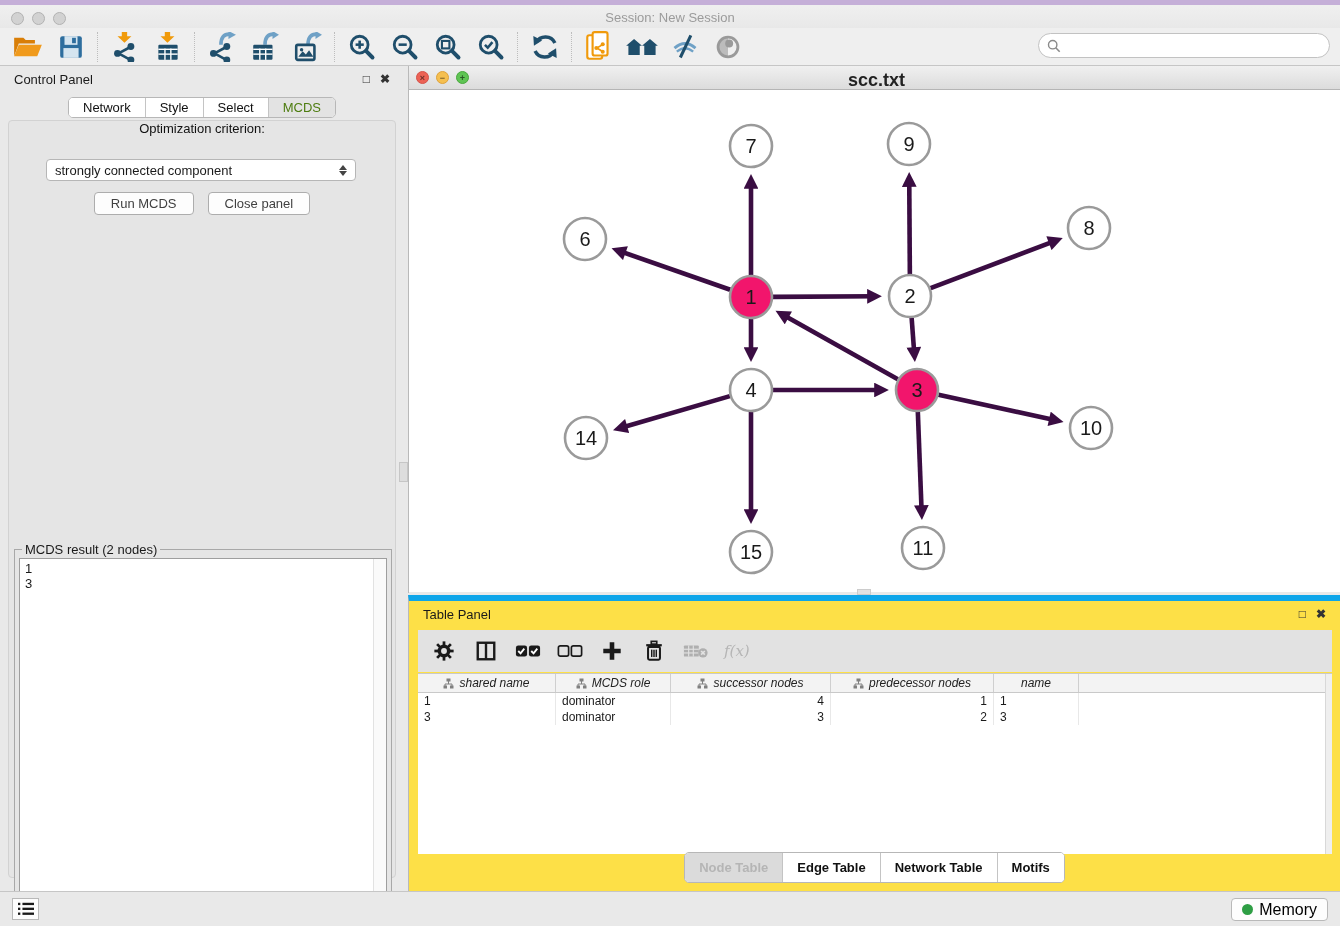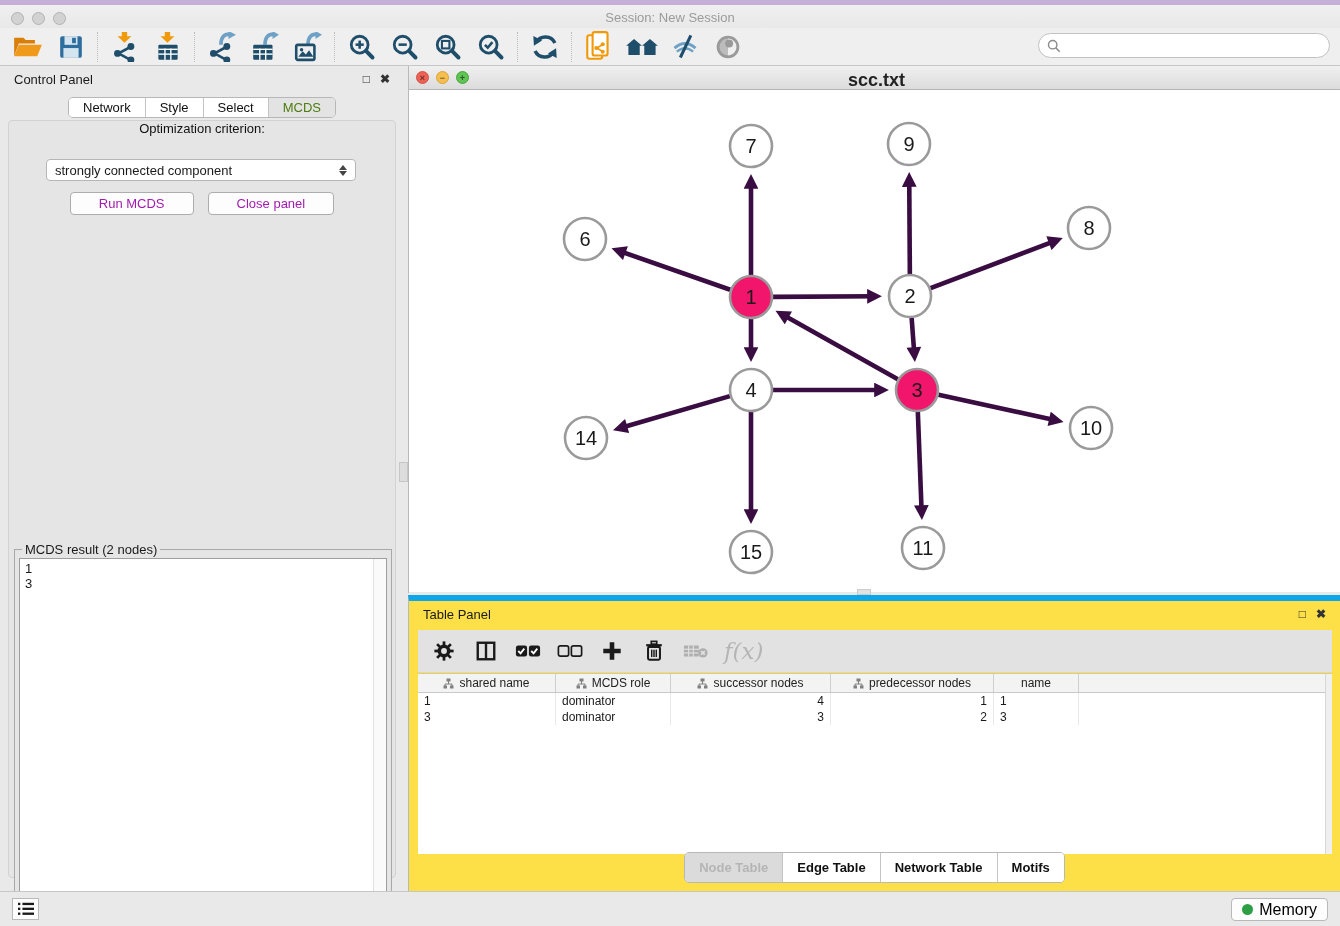--- a/index.html
+++ b/index.html
@@ -45,21 +45,21 @@
   .dropdown { position:absolute; left:37px; top:38px; width:310px; height:22px; background:#fff;
     border:1px solid #B6B6B6; border-radius:4px; display:flex; align-items:center; padding:0 8px;
     font-size:13px; cursor:pointer; }
   .dropdown .dd-text { flex:1; }
   .dd-arrows { display:flex; flex-direction:column; gap:1px; align-items:center; }
   .dd-arrows i { width:0; height:0; border-left:4px solid transparent; border-right:4px solid transparent; display:block; }
   .dd-arrows i.up { border-bottom:5px solid #444; }
   .dd-arrows i.down { border-top:5px solid #444; }
   .btn-row { position:absolute; top:71px; left:0; width:100%; display:flex; justify-content:center; gap:14px; }
   .pbtn { font-size:13px; font-family:"Liberation Sans",sans-serif; background:#FDFDFD; border:1px solid #ADADAD;
-    border-radius:4px; padding:3px 28px; cursor:pointer; color:#a21caf; }
+    border-radius:4px; padding:3px 16px; cursor:pointer; color:#404040; }
   .result-group { position:absolute; left:5px; top:428px; width:378px; height:382px;
     border:1px solid #A8A8A8; background:#E5E5E5; }
   .result-legend { position:absolute; top:-8px; left:7px; background:#E5E5E5; padding:0 3px; font-size:13px; }
   .result-box { position:absolute; left:4px; top:8px; width:368px; height:368px; background:#fff;
     border:1px solid #9E9E9E; font-size:13px; padding:2px 5px; overflow:hidden; }
   .result-box .scrolltrack { position:absolute; right:0; top:0; width:13px; height:100%;
     background:#FAFAFA; border-left:1px solid #E2E2E2; }
   .vsplit-grip { position:absolute; left:399px; top:462px; width:9px; height:20px; background:#DDD; border:1px solid #C6C6C6; }
   
   .network-window { position:absolute; left:408px; top:66px; width:932px; height:527px;
@@ -75,24 +75,24 @@
   .net-title { position:absolute; top:4px; left:2px; width:100%; text-align:center; font-size:18px; color:#222;font-weight:bold; }
   .net-canvas { position:relative; width:100%; height:502px; background:#fff; }
   .canvas-grip { position:absolute; left:448px; bottom:-3px; width:14px; height:6px; background:#E2E2E2; border:1px solid #CCC; }
   
   .table-panel { position:absolute; left:408px; top:595px; width:932px; height:296px; background:#fde047;
     border-left:1px solid #B9B9B9; border-top:6px solid #0ea5e9; }
   .tp-head { position:relative; height:28px; }
   .tp-toolbar { position:absolute; left:9px; top:29px; width:914px; height:42px; background:#E2E2E2;
     display:flex; align-items:center; padding-left:12px; gap:14px; }
   .tp-tbtn { width:28px; height:30px; display:flex; align-items:center; justify-content:center; background:none; border:none; cursor:pointer; }
-  .fx-label { font-family:"DejaVu Serif", serif; font-style:italic; font-size:23px; color:#B5B5B5; }
+  .fx-label { font-family:"DejaVu Serif", serif; font-style:italic; font-size:15px; color:#B5B5B5; }
   .grid-wrap { position:absolute; left:9px; top:72px; width:914px; height:181px; background:#fff;
     border-top:1px solid #C9C9C9; }
-  .grid-header { display:flex; height:19px; background:#F3F3F3; border-bottom:1px solid #C9C9C9; }
+  .grid-header { display:flex; height:19px; background:#F3F3F3; border-bottom:1px solid #C9C9C9;font-style:italic; }
   .gh-cell { display:flex; align-items:center; justify-content:center; gap:5px; font-size:12px; color:#222;
     border-right:1px solid #CFCFCF; overflow:hidden; cursor:pointer; }
   .gh-cell:last-child { border-right:none; }
   .grid-row { display:flex; height:16px; font-size:12px; }
   .gr-cell { padding:1px 6px; border-right:1px solid #E8E8E8; overflow:hidden; white-space:nowrap; }
   .grid-scroll { position:absolute; right:0; top:0; width:7px; height:100%; background:#EFEFEF; border-left:1px solid #D8D8D8; }
   .table-tabs { position:absolute; left:0; bottom:8px; width:100%; display:flex; justify-content:center; }
   .ttab-group { display:flex; border:1px solid #B7B7B7; border-radius:5px; overflow:hidden; height:31px; background:#fff;justify-content:space-between; }
   .ttab { font-size:13px; font-weight:bold; padding:2px 14px; border-right:1px solid #C4C4C4; background:#fff; color:#111;
     display:flex; align-items:center; cursor:pointer; white-space:nowrap; }

